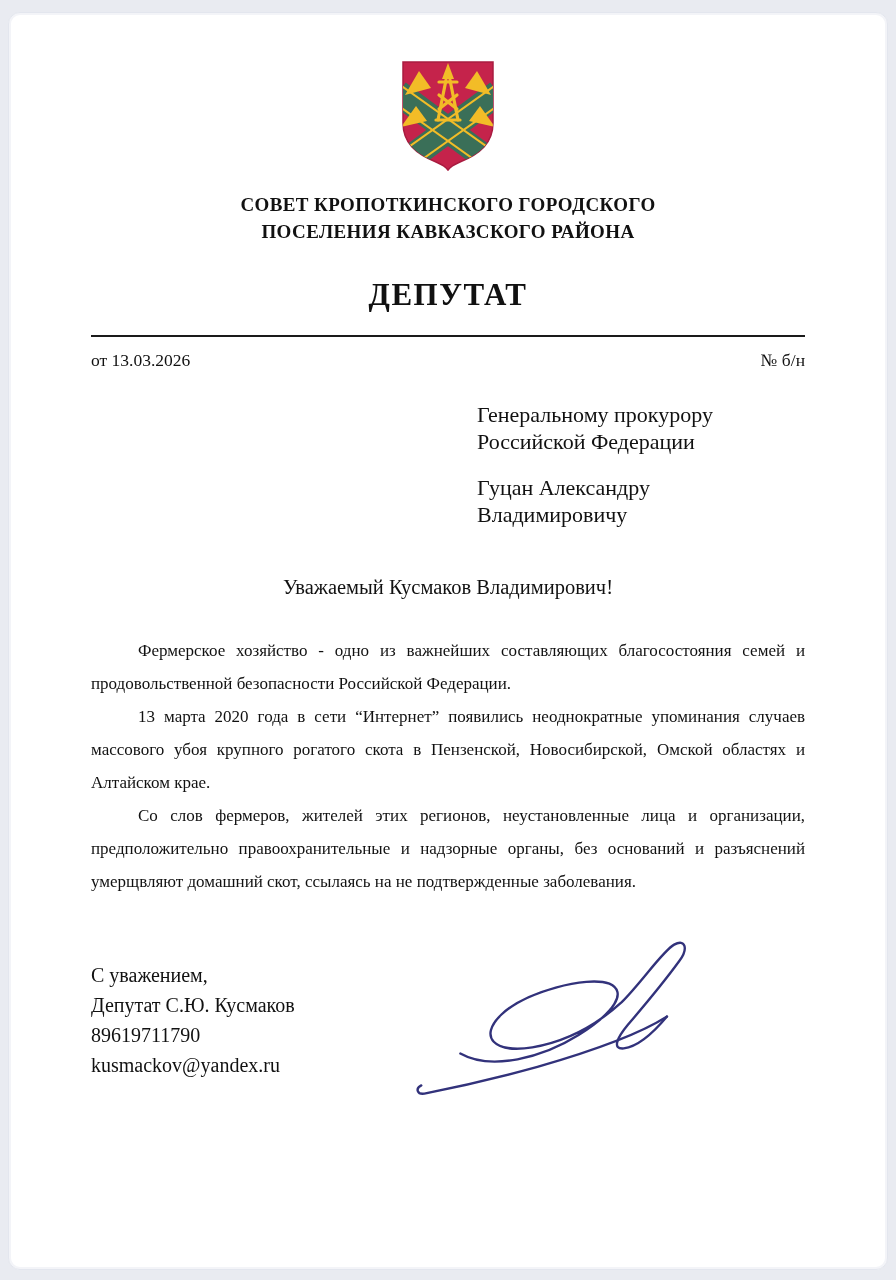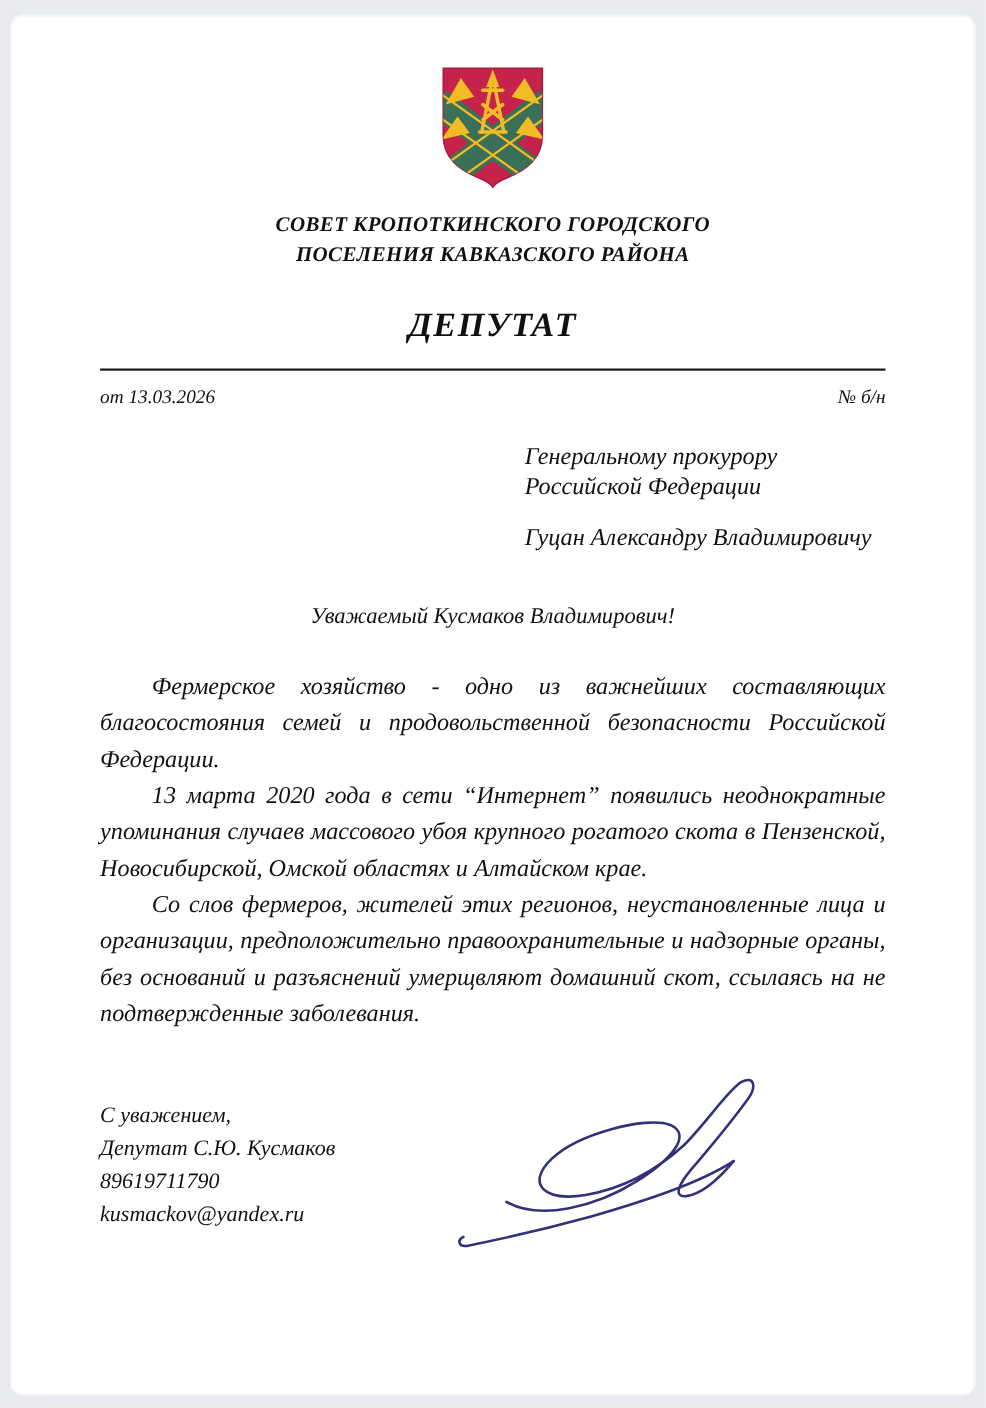--- a/index.html
+++ b/index.html
@@ -11,21 +11,20 @@
     position:relative;
     overflow:hidden;
   }
   .page{
     position:absolute;
     left:8px;top:12px;right:8px;bottom:10px;
     background:#ffffff;
     border:1px solid #e3e6ee;
     border-radius:12px;
     box-shadow:0 0 0 2px #f3f4f8 inset;
-    font-style:italic;
   }
   .content{
     position:absolute;
     left:82px;right:82px;top:0;bottom:0;
   }
   .emblem-wrap{
     margin:44px auto 0 auto;
     width:104px;height:116px;
     display:flex;justify-content:center;
   }
@@ -62,21 +61,21 @@
     line-height:27px;
   }
   .addressee .gap{height:19px;}
   .salutation{
     margin-top:48px;
     text-align:center;
     font-size:20.5px;
   }
   .body-text{
     margin-top:35px;
-    font-size:22px;
+    font-size:17px;
     line-height:33px;
     text-align:justify;
   }
   .body-text p{
     margin:0;
     text-indent:47px;
   }
   .signature-area{
     position:relative;
     margin-top:62px;

